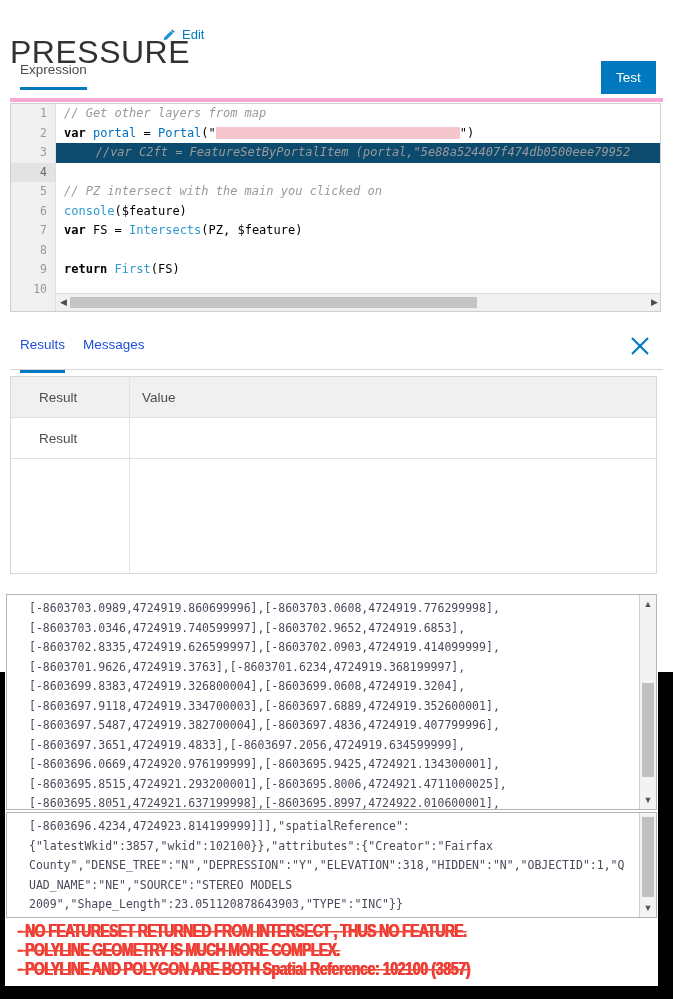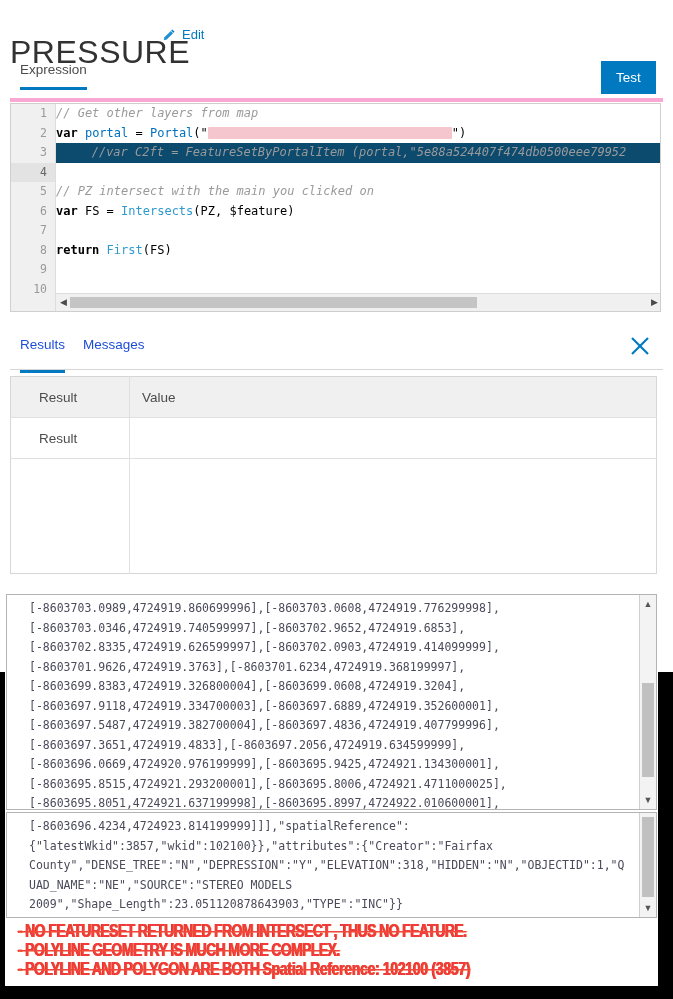--- a/index.html
+++ b/index.html
@@ -117,21 +117,21 @@
     left: 45px; top: 0;
     width: 606px; height: 100%;
     overflow: hidden;
     white-space: nowrap;
   }
   .cl {
     height: 19.5px;
     line-height: 19.5px;
     font-family: "DejaVu Sans Mono", monospace;
     font-size: 12px;
-    padding-left: 0;
+    padding-left: 8px;
     white-space: pre;
     color: #000;
   }
   .cl.hl { background: #0c4a6e; text-align: center; }
   .cmt  { color: #9a9a9a; font-style: italic; }
   .kw   { color: #000000; font-weight: bold; }
   .var1 { color: #0070c0; }
   .fn   { color: #2f9ad0; }
   .str  { color: #d63c5e; }
   .redact {
@@ -339,20 +339,21 @@
 
     <div class="cl"><span class="kw">var</span> <span class="var1">portal</span> <span>=</span> <span class="var1">Portal</span><span>("</span><span class="redact"></span><span>")</span></div>
 
 
     <div class="cl hl"><span class="cmt">//var C2ft = FeatureSetByPortalItem (portal,"5e88a524407f474db0500eee79952</span></div>
 
     <div class="cl">&nbsp;</div>
 
     <div class="cl"><span class="cmt">// PZ intersect with the main you clicked on</span></div>
 
+    <div class="cl"><span class="fn">console</span><span>($feature)</span></div>
 
     <div class="cl"><span class="kw">var</span><span> FS </span><span>=</span><span class="fn"> Intersects</span><span>(PZ, $feature)</span></div>
 
     <div class="cl">&nbsp;</div>
 
     <div class="cl"><span class="kw">return</span> <span class="fn">First</span><span>(FS)</span></div>
   </div>
 
   <div class="hscroll">
     <div class="arr l">◀</div>

